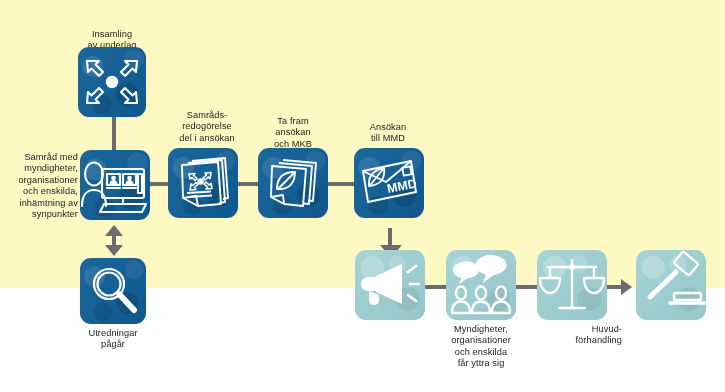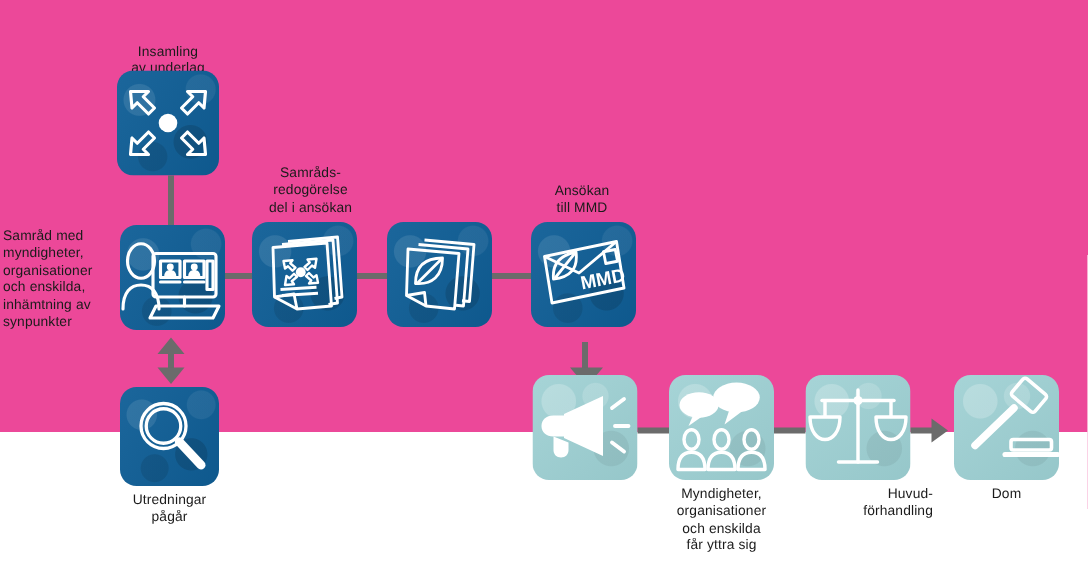--- a/index.html
+++ b/index.html
@@ -10,21 +10,21 @@
   body {
     font-family: "Liberation Sans", sans-serif;
     width: 725px;
     height: 392px;
     overflow: hidden;
   }
   #canvas {
     position: relative;
     width: 725px;
     height: 288px;
-    background: #ec4899;
+    background: #fef9c3;
   }
 
   
   .conn {
     position: absolute;
     background: #6b6b6b;
   }
   .conn-h { height: 4px; }
   .conn-v { width: 4px; }
 
@@ -76,21 +76,21 @@
   .label {
     position: absolute;
     color: #1b1b1b;
     font-size: 9.2px;
     line-height: 11.4px;
     text-align: center;
     white-space: pre-line;
     letter-spacing: .1px;
   }
   .label.left {
-    text-align: left;
+    text-align: right;
   }
 </style>
 </head>
 <body>
 
 <div id="canvas">
 
   <div class="conn conn-v" style="left:112px; top:117px; height:34px;"></div>
 
   <div class="conn conn-v" style="left:112px; top:228px; height:22px;"></div>
@@ -194,20 +194,23 @@
           <path d="M22 42 L28 41.5 L26.5 39.5 L30 36.5 L28 34.5 L25 37.5 L23 36 Z"></path>
           <path d="M44 40.5 L38 41 L39.5 39 L36 36 L38 34 L41 37 L43 35.5 Z"></path>
         </g>
 
         <path d="M19 45 L43 43.5 M20 49 L44 47.5"></path>
       </g>
       <circle cx="32.5" cy="33.5" r="3.3" fill="#ffffff"></circle>
     </svg>
   </div>
 
+  <div class="label" style="left:243px; top:116px; width:100px;">Ta fram
+ansökan
+och MKB</div>
   <div class="tile dark" style="left:258px; top:148px; width:70px; height:70px;">
     <svg viewBox="0 0 70 70">
       <g fill="none" stroke="#ffffff" stroke-width="1.9" stroke-linejoin="round">
         <path d="M25 12 L58 15 L55 53 L50 52.5"></path>
         <path d="M21 15 L54 18 L51 56 L46 55.5"></path>
         <path d="M14 18 L48 21 L45 58 L26 56 L13 49 Z"></path>
         <path d="M26 56 L25 47 L13 49"></path>
 
         <path d="M19 41 C19 29 26 24 37 24 C37 36 30 42 19 41 Z"></path>
         <path d="M36.5 24.5 L20 41"></path>
@@ -302,15 +305,14 @@
 
         <rect x="40" y="6" width="20" height="15" rx="2" transform="rotate(40 50 13.5)"></rect>
 
         <path d="M40 22 L14 47" stroke-width="5"></path>
 
         <rect x="38" y="43" width="27" height="7" rx="1.5"></rect>
         <path d="M34 53 L69 53" stroke-width="3.4"></path>
       </g>
     </svg>
   </div>
-  <div class="label" style="left:621px; top:324px; width:100px;">Dom</div>
 
 </div>
 
 </body></html>

